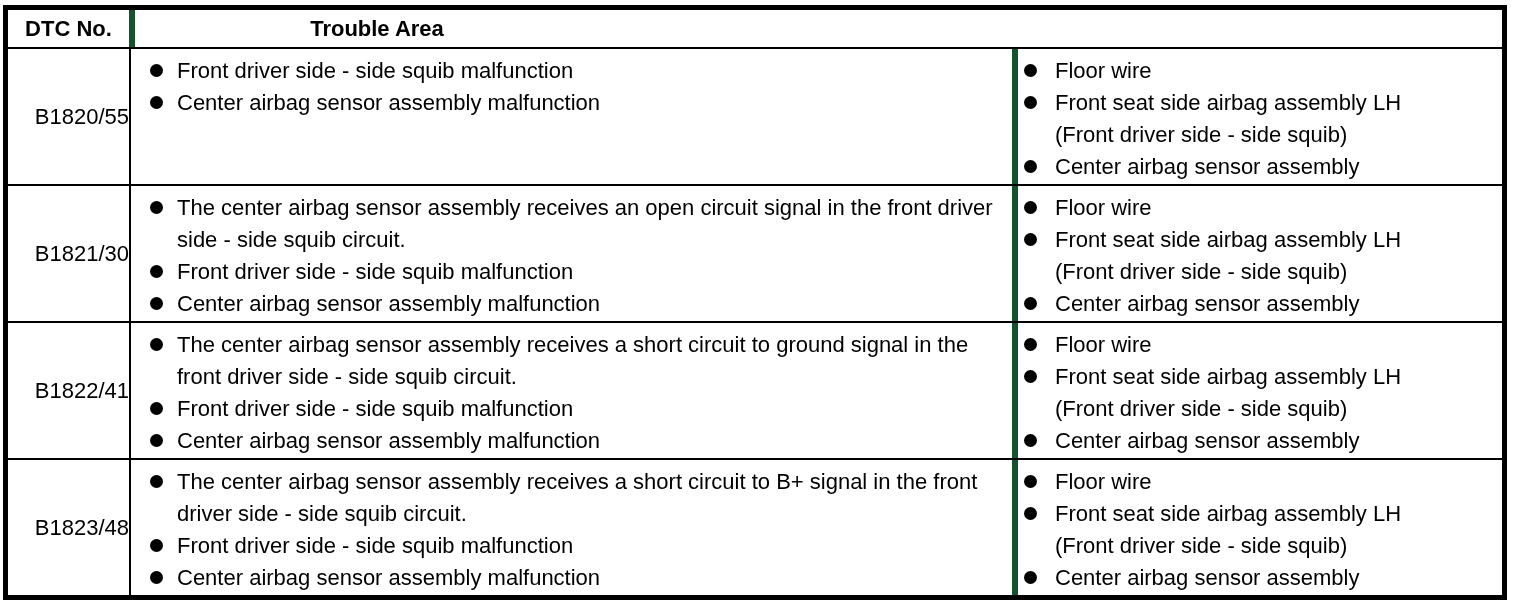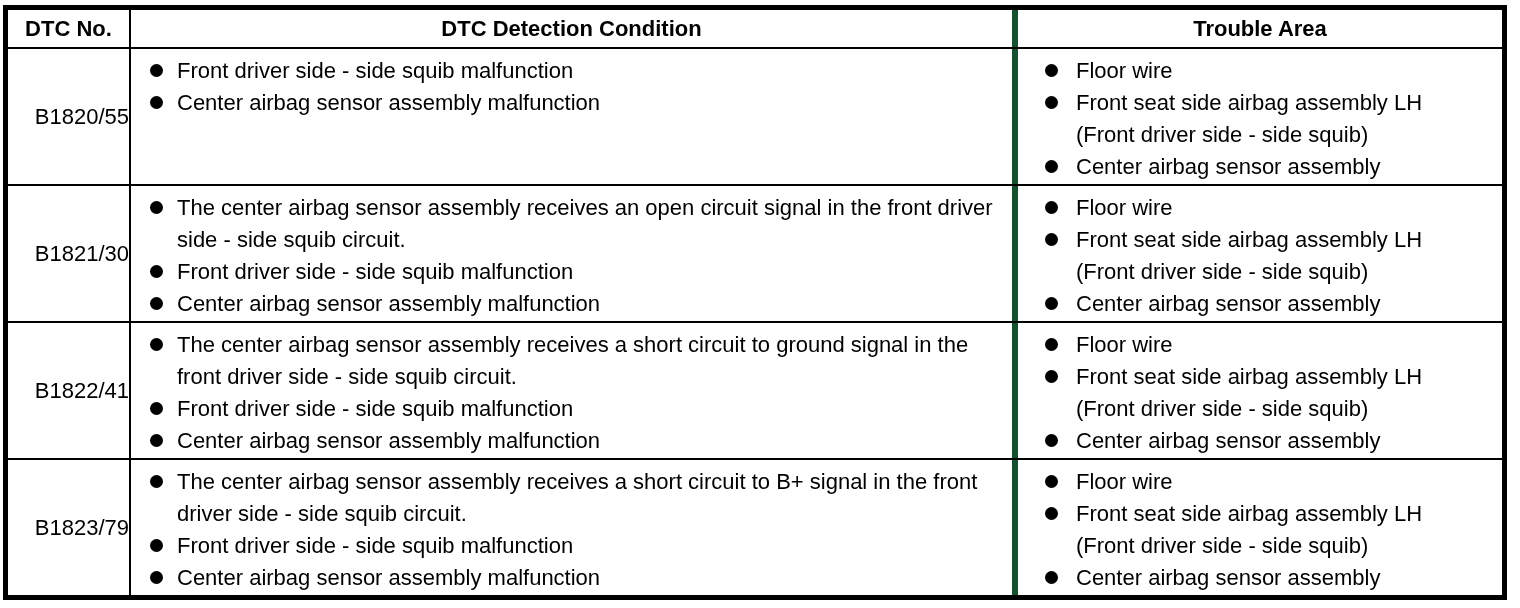--- a/index.html
+++ b/index.html
@@ -27,33 +27,32 @@
     padding-left: 11px; font-size: 22px; white-space: nowrap; justify-content: flex-end;
   }
   .listcell { padding: 6px 12px 0 0; font-size: 22px; line-height: 32px; }
   .li { display: flex; align-items: flex-start; }
   .bullet {
     flex: 0 0 13px; width: 13px; height: 13px;
     border-radius: 50%; background: #000; margin-top: 9px;
   }
   .c2 .li { padding-left: 19px; }
   .c2 .bullet { margin-right: 14px; }
-  .c3 .li { padding-left: 27px; }
+  .c3 .li { padding-left: 6px; }
   .c3 .bullet { margin-right: 18px; }
   .txt { flex: 1; }
 </style>
 </head>
 <body>
 
 <div class="page">
   <div class="tbl">
 
     <div class="hrow">
       <div class="c1 hcell">DTC No.</div>
-      <div class="c2 hcell">DTC Detection Condition</div>
       <div class="c3 hcell">Trouble Area</div>
     </div>
 
     <div class="row">
       <div class="c1 dtccell">
         <span>B1820/55</span>
       </div>
       <div class="c2 listcell">
         <div class="li">
           <span class="bullet"></span>
@@ -152,21 +151,21 @@
         </div>
         <div class="li">
           <span class="bullet"></span>
           <span class="txt">Center airbag sensor assembly</span>
         </div>
       </div>
     </div>
 
     <div class="row">
       <div class="c1 dtccell">
-        <span>B1823/79</span>
+        <span>B1823/48</span>
       </div>
       <div class="c2 listcell">
         <div class="li">
           <span class="bullet"></span>
           <span class="txt">The center airbag sensor assembly receives a short circuit to B+ signal in the front driver side - side squib circuit.</span>
         </div>
         <div class="li">
           <span class="bullet"></span>
           <span class="txt">Front driver side - side squib malfunction</span>
         </div>

